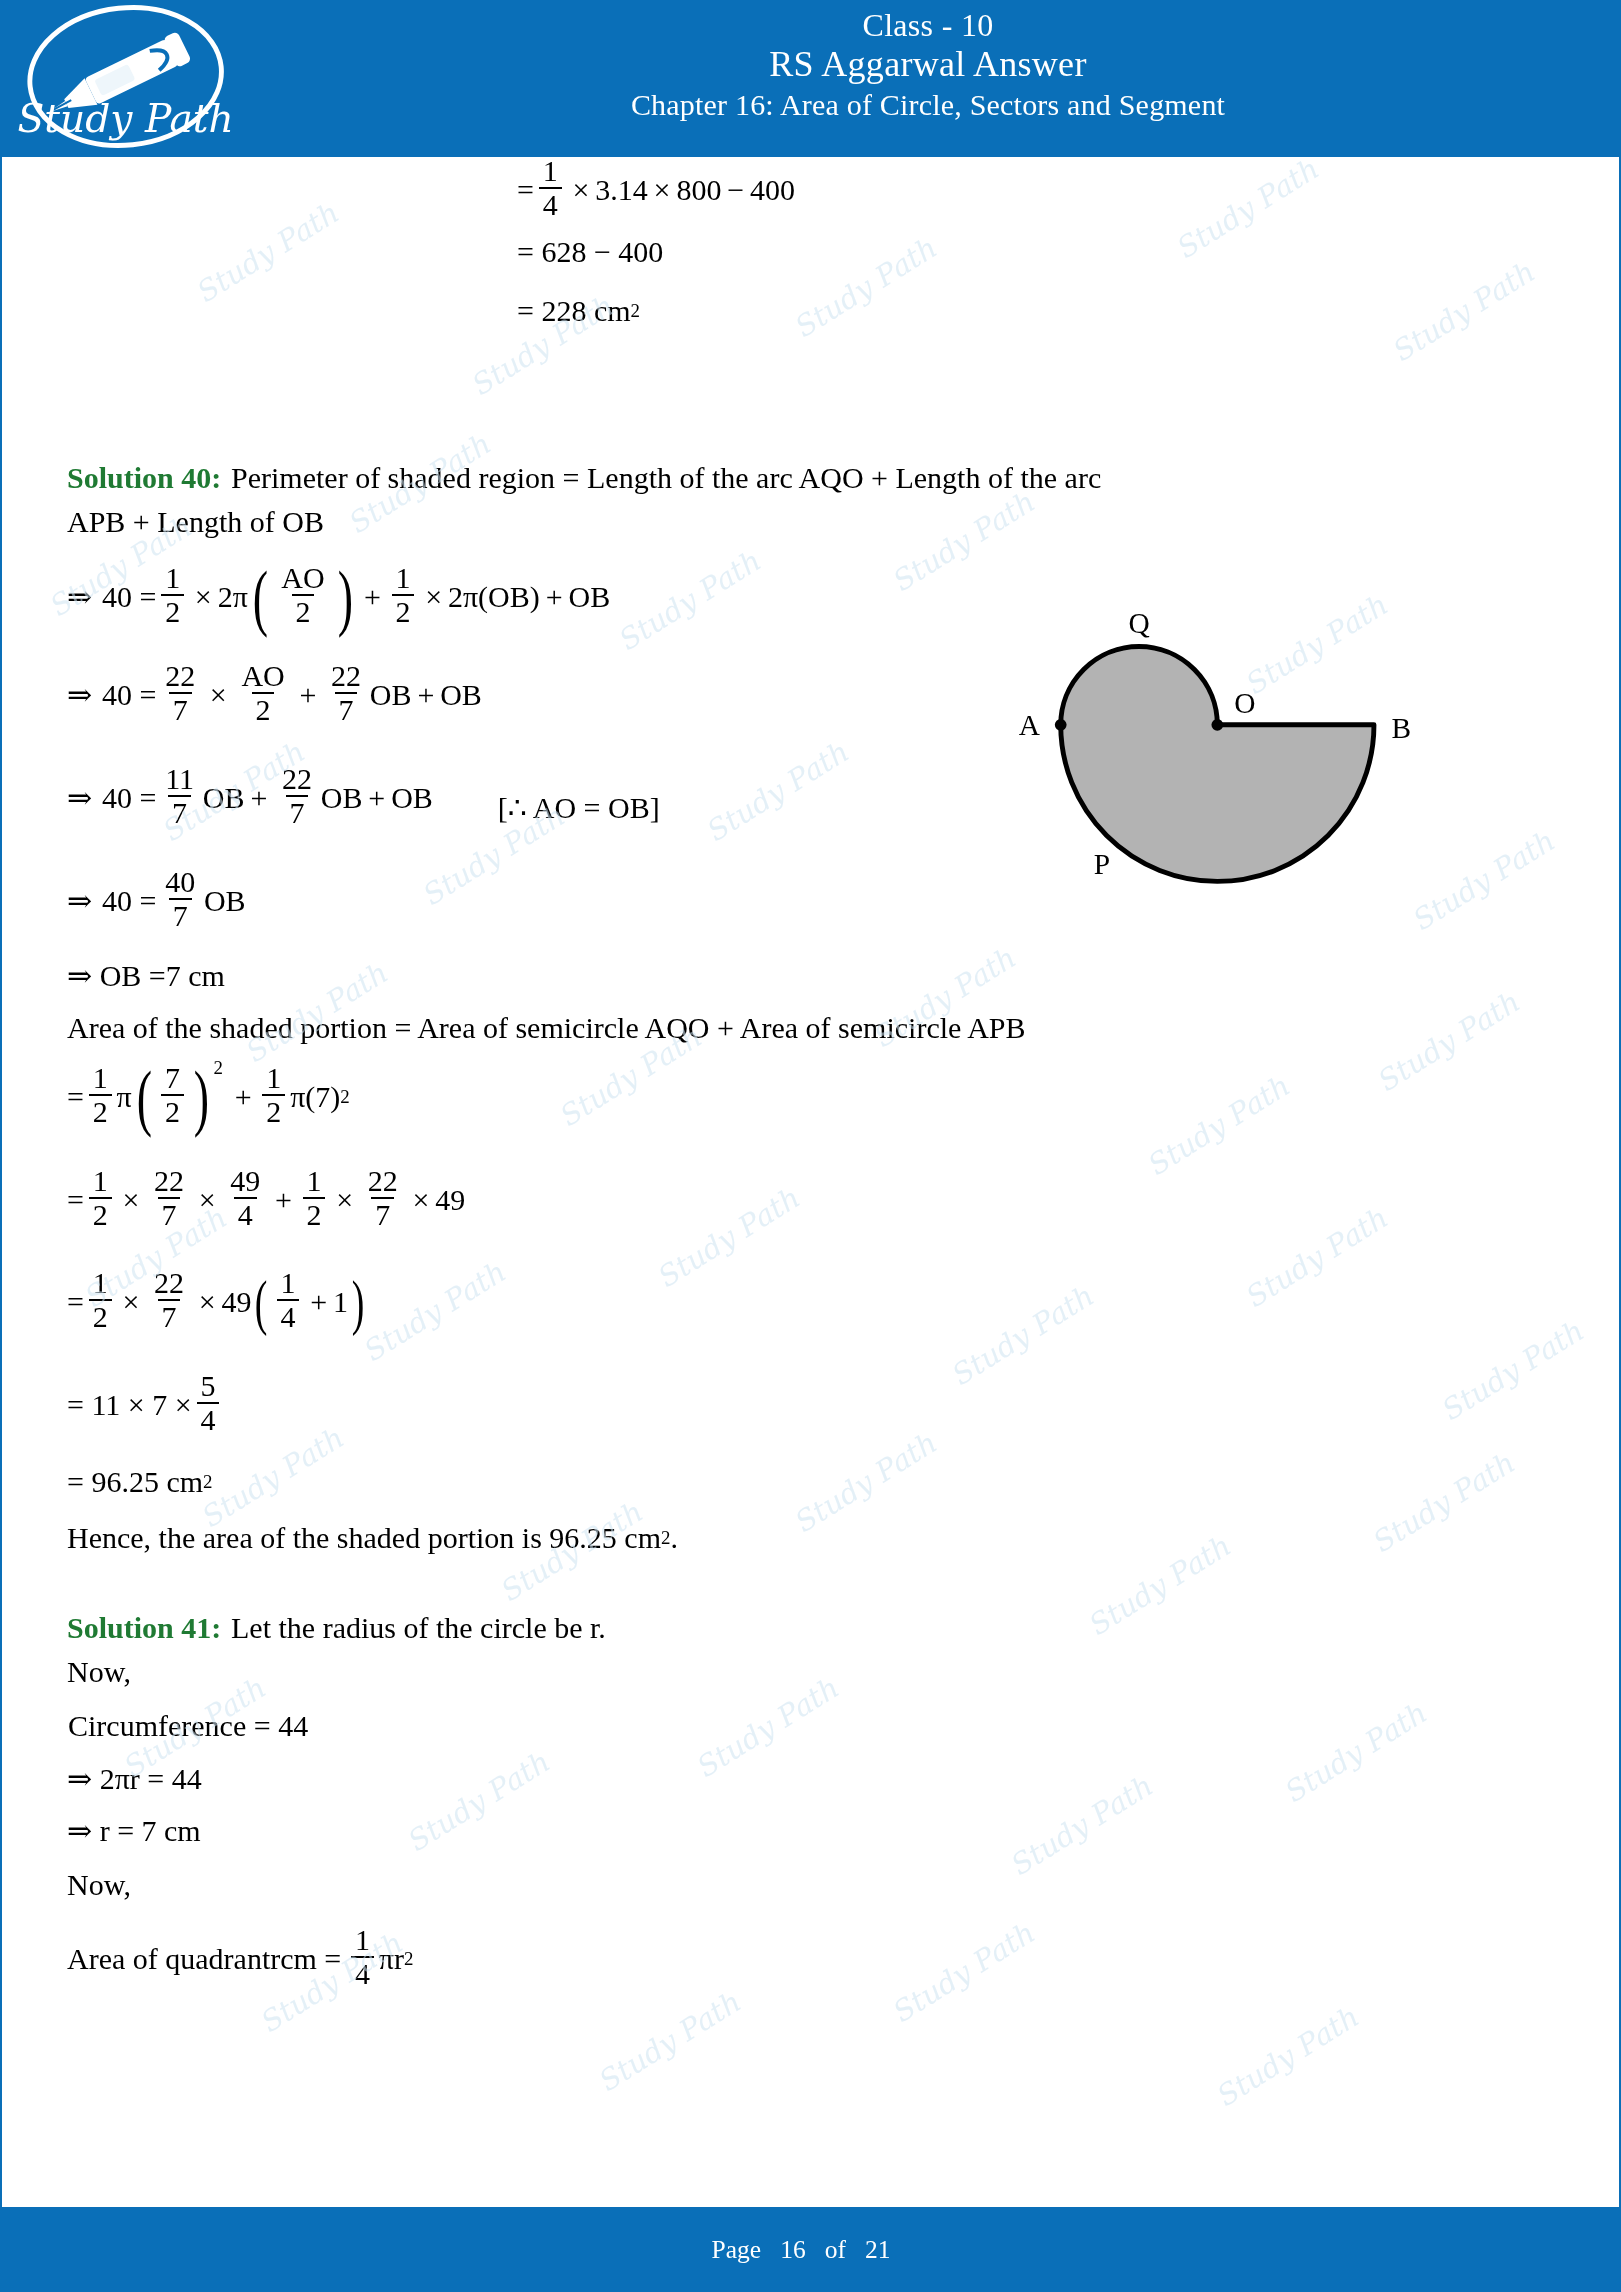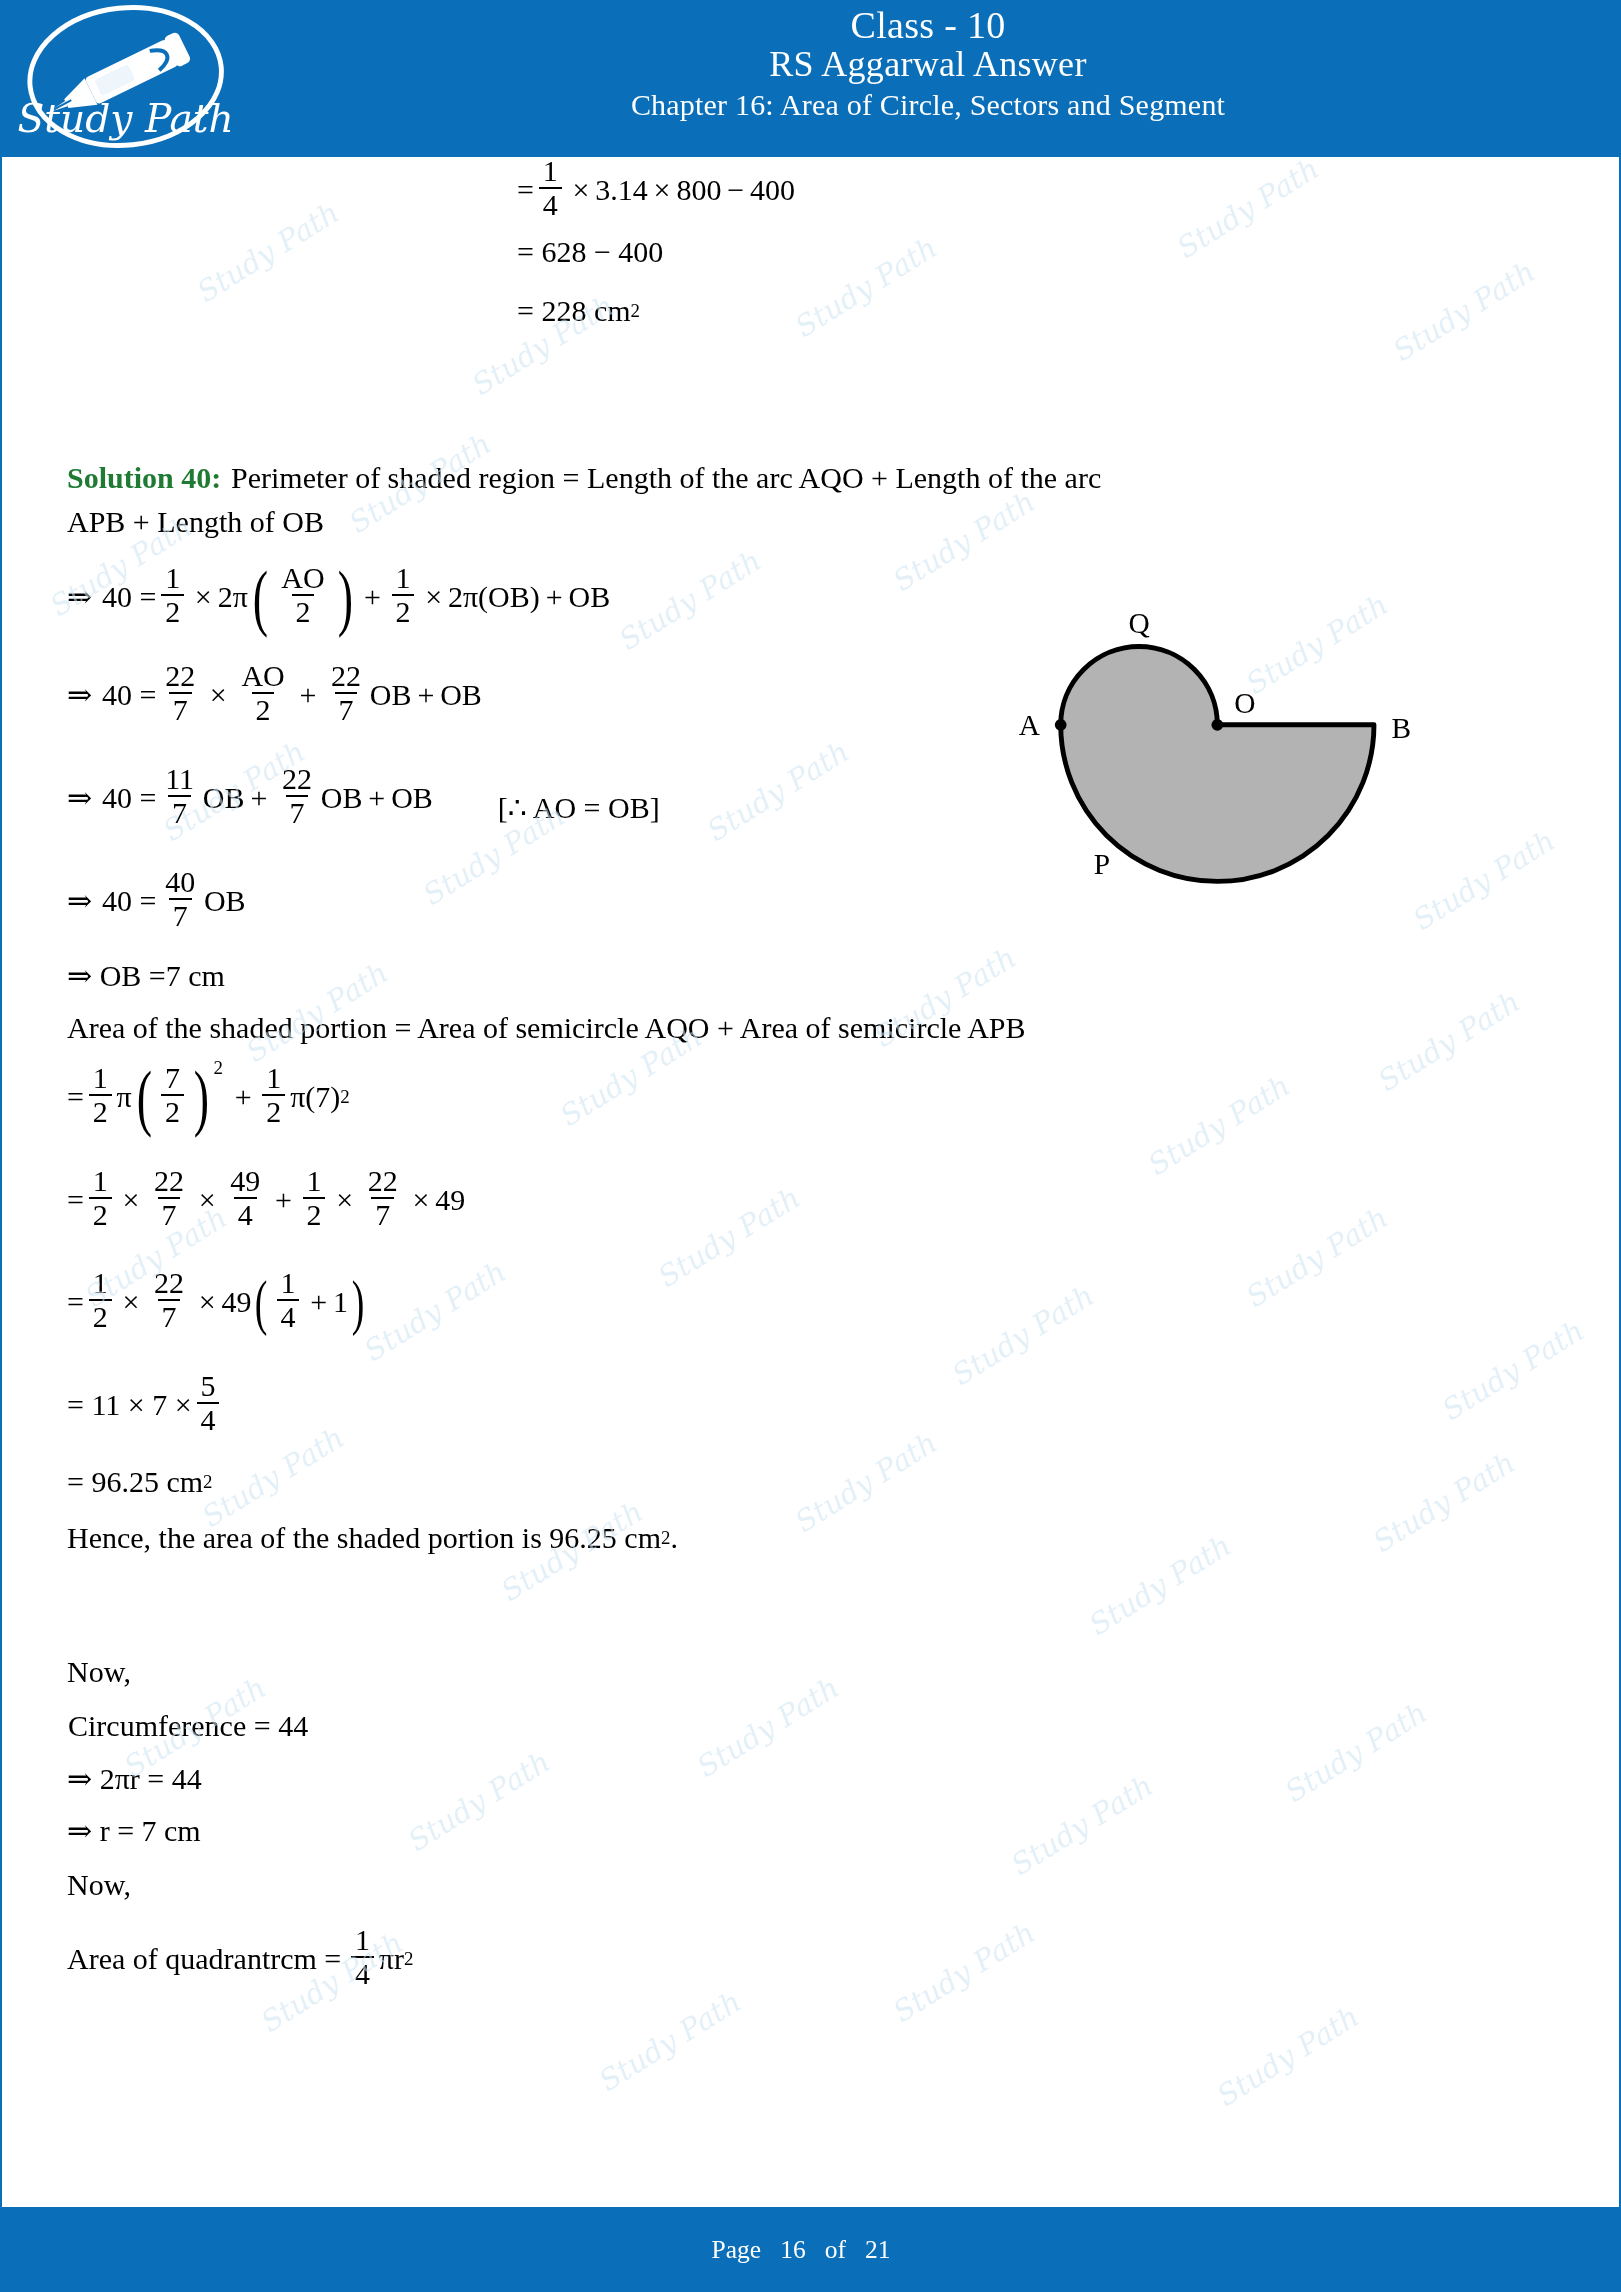--- a/index.html
+++ b/index.html
@@ -47,21 +47,21 @@
   .logo-wrap svg { display: block; }
   .header-titles {
     position: absolute;
     left: 294px;
     right: 59px;
     top: 5.9px;
     text-align: center;
     color: #ffffff;
   }
   .hdr-line1 {
-    font-size: 38px;
+    font-size: 32px;
     line-height: 39px;
     letter-spacing: 0.3px;
   }
   .hdr-line2 {
     font-size: 36px;
     line-height: 39px;
     letter-spacing: 0.3px;
   }
   .hdr-line3 {
     font-size: 30px;
@@ -418,20 +418,24 @@
       <span>= 96.25 cm</span>
         <span class="sup">2</span>
     </div>
 
     <div class="eq" style="left:65px; top:1364px;">
       <span>Hence, the area of the shaded portion is 96.25 cm</span>
         <span class="sup">2</span>
         <span>.</span>
     </div>
 
+    <div class="eq" style="left:65px; top:1454px;">
+      <span class="sol-label">Solution 41:</span>
+      <span style="margin-left:9.8px;">Let the radius of the circle be r.</span>
+    </div>
     <div class="txt" style="left:65px; top:1500px;">Now,</div>
     <div class="txt" style="left:66px; top:1554px;">Circumference = 44</div>
     <div class="txt" style="left:65px; top:1607px;">⇒ 2πr = 44</div>
     <div class="txt" style="left:65px; top:1659px;">⇒ r = 7 cm</div>
     <div class="txt" style="left:65px; top:1713px;">Now,</div>
 
     <div class="eq" style="left:65px; top:1769px;">
       <span>Area of quadrantrcm  =</span>
       <span class="frac" style="margin-left:9.8px;">
         <span class="num">1</span>

